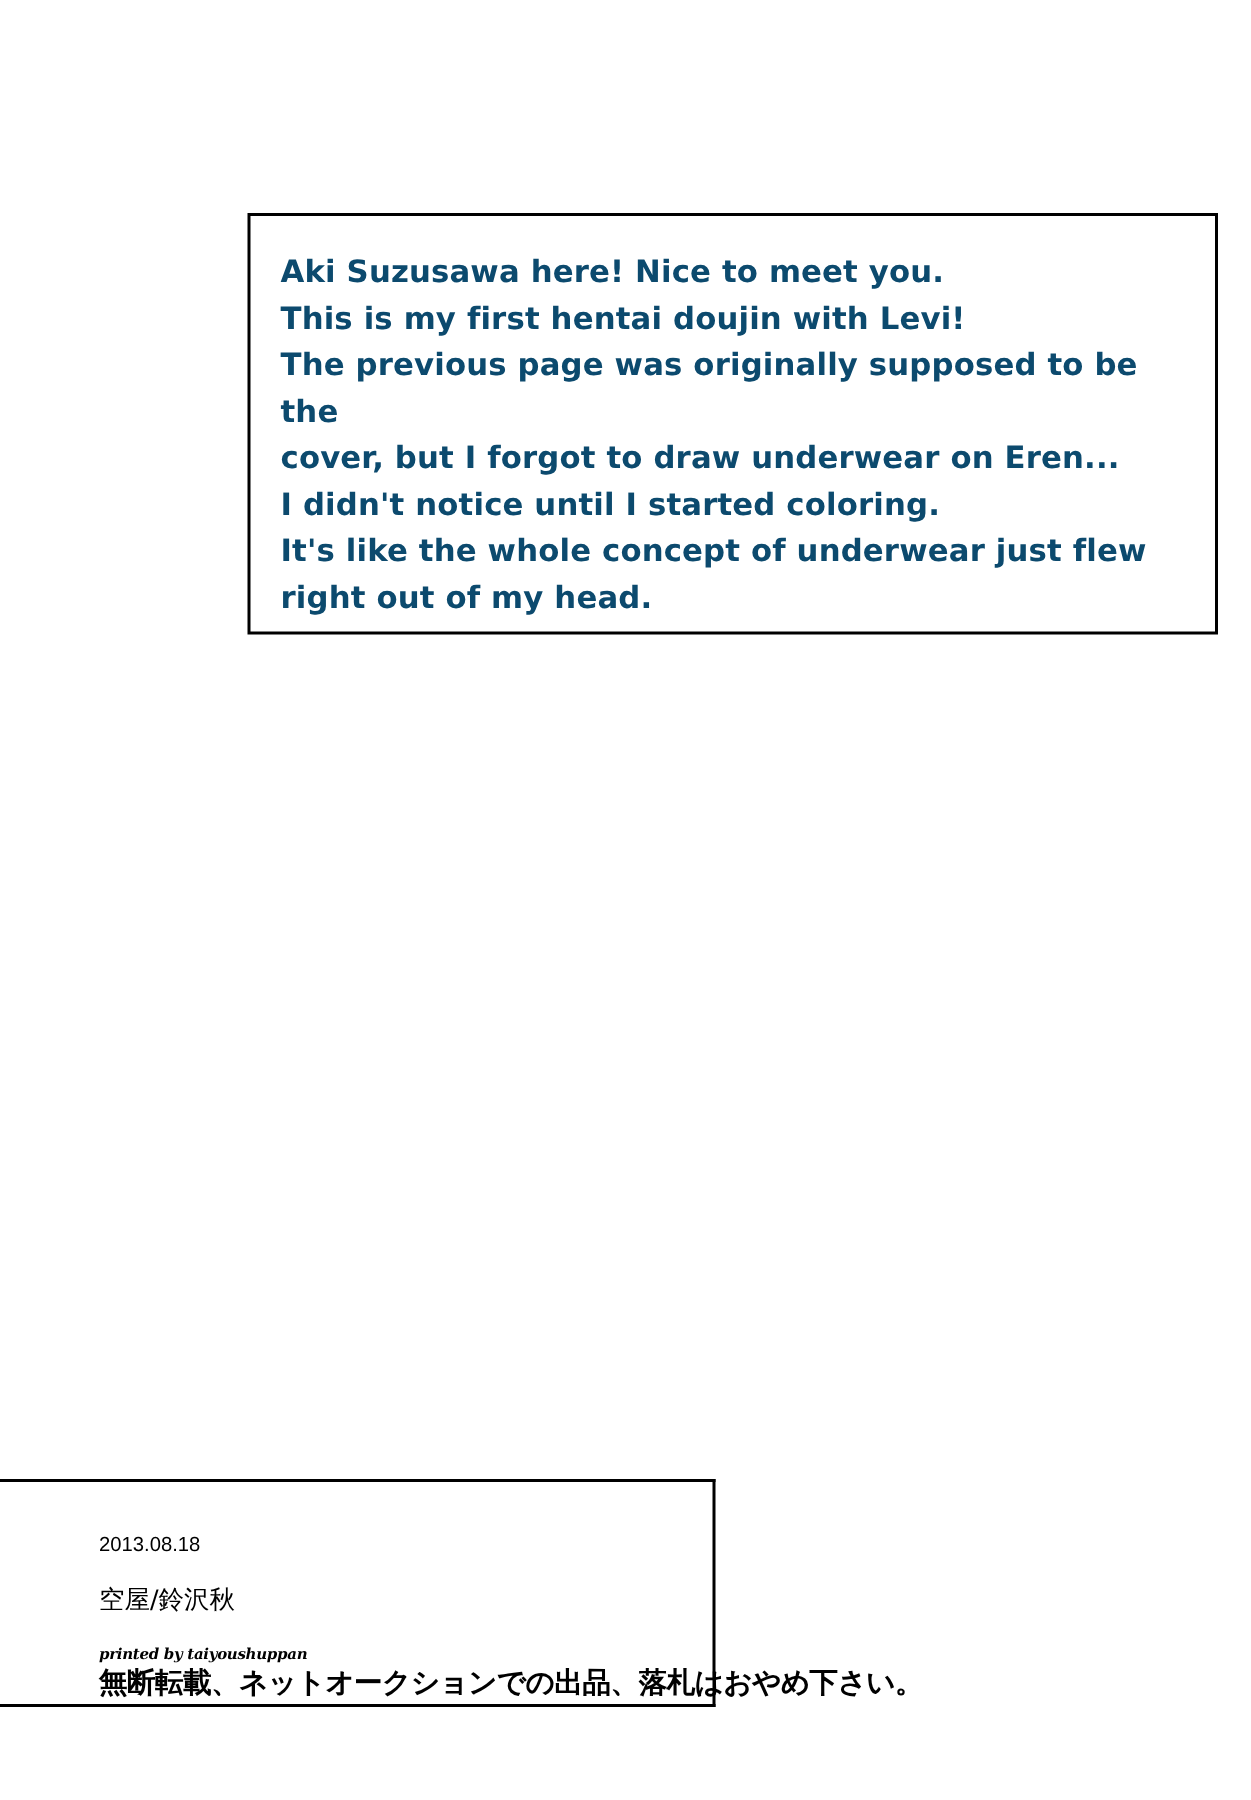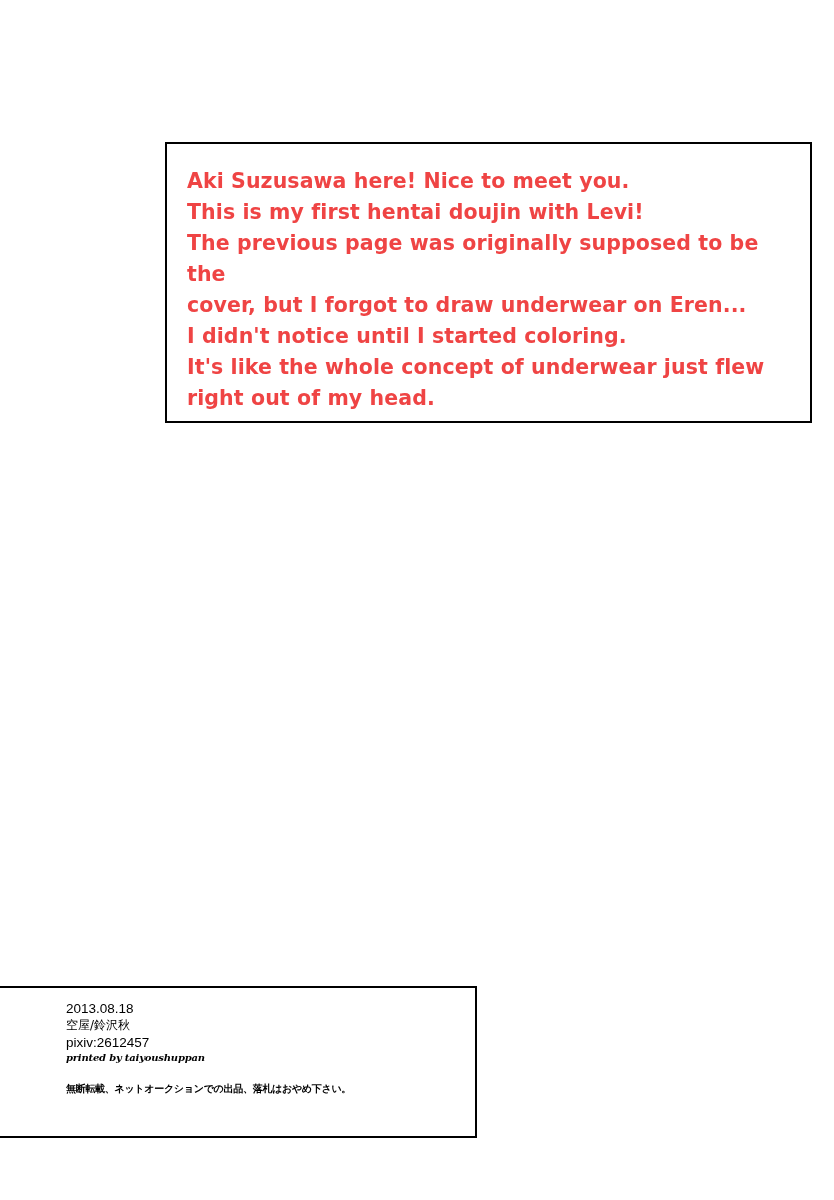--- a/index.html
+++ b/index.html
@@ -31,21 +31,21 @@
     position: absolute;
     left: 20px;
     top: 22px;
     right: 12px;
     font-family: "DejaVu Sans", sans-serif;
     font-size: 20.5px;
     line-height: 31px;
     font-weight: 600;
     letter-spacing: 0.1px;
     white-space: pre-line;
-    color: #ef4444;
+    color: #0c4a6e;
   }
 
   
   #colophon-box {
     position: absolute;
     left: 0px;
     top: 986px;
     width: 477px;
     height: 152px;
     border: 2px solid #000000;
@@ -58,57 +58,57 @@
     left: 66px;
     top: 12px;
     right: 8px;
   }
   .colo-line {
     font-family: "Liberation Sans", sans-serif;
     font-size: 13.5px;
     line-height: 17px;
     color: #000000;
     white-space: nowrap;
+    margin-top: 21px;
   }
   .colo-line.jp {
     font-family: "DejaVu Sans", sans-serif;
-    font-size: 12px;
+    font-size: 17px;
     line-height: 17px;
   }
   .colo-line.printed {
     font-family: "DejaVu Serif", serif;
     font-size: 10px;
     font-style: italic;
     font-weight: bold;
     line-height: 13px;
     letter-spacing: -0.2px;
   }
   .colo-line.notice {
     font-family: "DejaVu Sans", sans-serif;
-    font-size: 10px;
+    font-size: 19px;
     font-weight: bold;
     line-height: 19px;
-    margin-top: 15px;
+    margin-top: 3px;
     letter-spacing: -0.3px;
   }
 </style>
 </head>
 <body>
 
 <div id="afterword-box">
   <div id="afterword-text">Aki Suzusawa here! Nice to meet you.
 This is my first hentai doujin with Levi!
 The previous page was originally supposed to be the
 cover, but I forgot to draw underwear on Eren...
 I didn't notice until I started coloring.
 It's like the whole concept of underwear just flew
 right out of my head.</div>
 </div>
 
 <div id="colophon-box">
   <div id="colophon-inner">
     <div class="colo-line">2013.08.18</div>
     <div class="colo-line jp">空屋/鈴沢秋</div>
-    <div class="colo-line">pixiv:2612457</div>
     <div class="colo-line printed">printed by taiyoushuppan</div>
     <div class="colo-line notice">無断転載、ネットオークションでの出品、落札はおやめ下さい。</div>
   </div>
 </div>
 
 </body></html>

